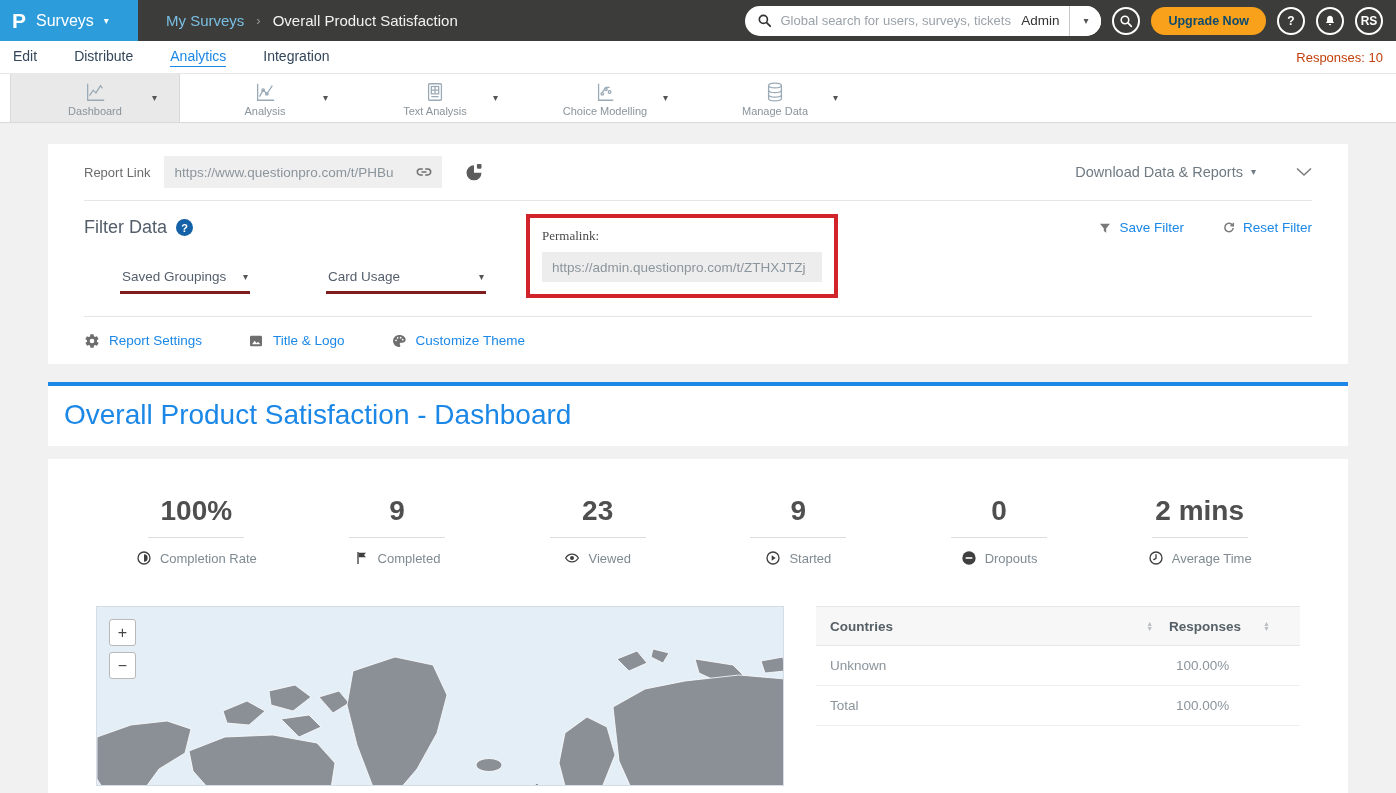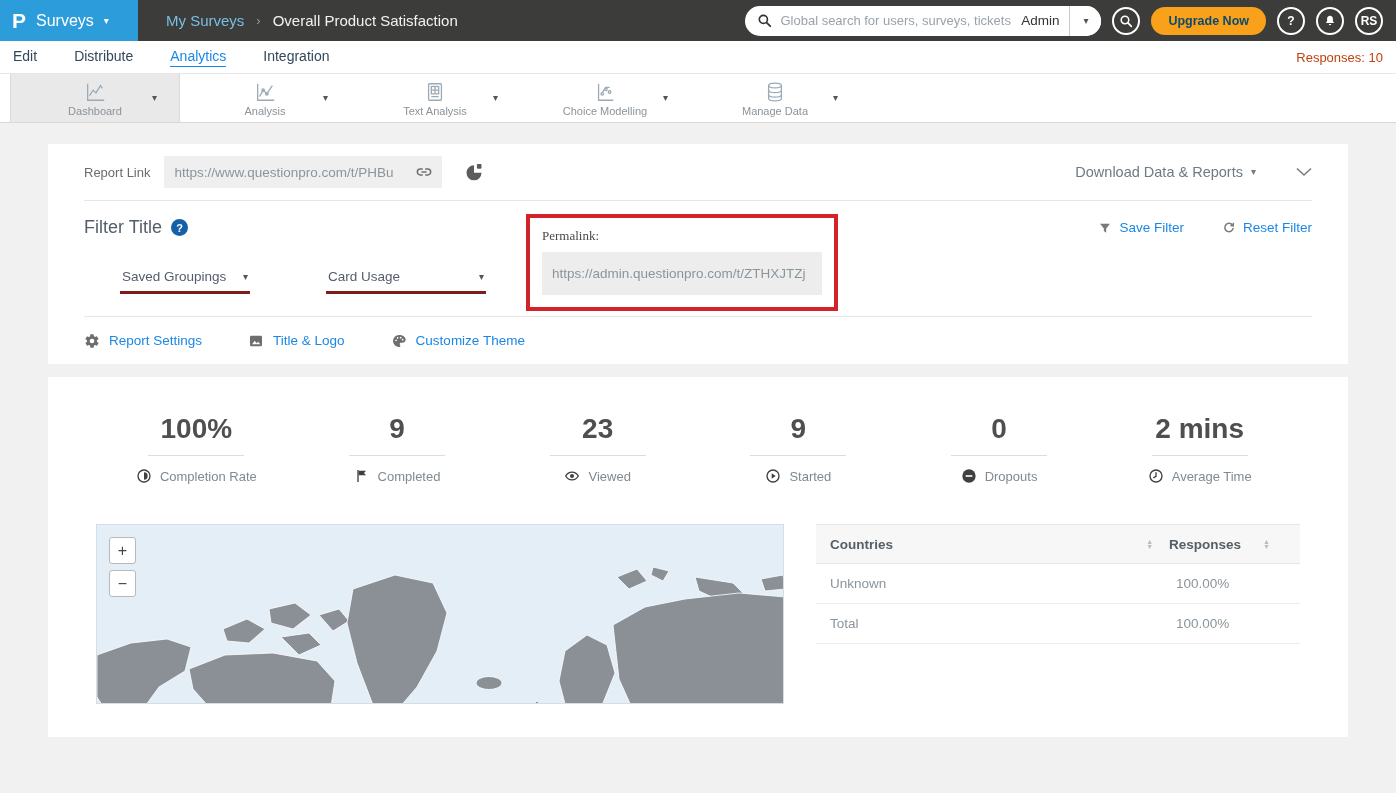--- a/index.html
+++ b/index.html
@@ -83,21 +83,21 @@
 
   .filter-dropdowns { display:flex; gap:76px; margin:27px 0 0 36px; }
   .uselect { width:130px; border-bottom:3px solid #7f1d1d; padding:4px 2px 7px; font-size:13.5px;
              color:#545e6b; display:flex; align-items:center; cursor:pointer; }
   .uselect.wide { width:160px; }
   .uselect .caret { margin-left:auto; color:#555; }
 
   .permalink-box { position:absolute; left:442px; top:13px; width:312px; background:#fff;
                    border:4px solid #d2232a; padding:10px 12px 12px; }
   .permalink-label { font-size:13px; color:#4a4a4a; margin-bottom:8px;font-family:Liberation Serif, serif; }
-  .permalink-input { background:#ededed; height:43px; display:flex; align-items:center;
+  .permalink-input { background:#ededed; height:30px; display:flex; align-items:center;
                      padding:0 10px; font-size:13.5px; color:#8b959c; white-space:nowrap; }
 
   .settings-row { height:47px; display:flex; align-items:center; gap:46px; }
   .slink { display:flex; align-items:center; gap:9px; cursor:pointer; }
   .slink .sic { color:#6e6e6e; width:16px; height:16px; }
   .slink .stext { color:#1b87e6; font-size:13.5px; }
 
   .title-card { margin-top:18px; border-top:4px solid #1b87e6; background:#fff;
                 padding:13px 16px 15px; }
   .page-title { color:#1b87e6; font-size:28px; font-weight:normal; }
@@ -277,21 +277,21 @@
       </div>
       <svg class="collapse-chev" viewBox="0 0 16 10" fill="none" stroke="currentColor" stroke-width="1.6">
         <polyline points="1,1.5 8,8 15,1.5"></polyline>
       </svg>
     </div>
 
     <div class="hline"></div>
 
     <div class="filter-section">
       <div class="filter-head">
-        <span class="filter-title">Filter Title</span>
+        <span class="filter-title">Filter Data</span>
         <span class="help-circle">?</span>
         <div class="filter-actions">
           <div class="fact">
             <svg class="fic" viewBox="0 0 24 24" fill="currentColor">
               <path d="M3.5 4.5h17L14 13v7l-4-2.7V13z"></path>
             </svg>
             <span class="ftext">Save Filter</span>
           </div>
           <div class="fact">
             <svg class="fic" viewBox="0 0 24 24" fill="none" stroke="currentColor" stroke-width="2.6">
@@ -344,20 +344,23 @@
           <circle cx="7.6" cy="11" r="1.3" fill="#fff"></circle>
             <circle cx="10" cy="7.3" r="1.3" fill="#fff"></circle>
             <circle cx="14.5" cy="7" r="1.3" fill="#fff"></circle>
             <circle cx="17.5" cy="10" r="1.3" fill="#fff"></circle>
         </svg>
         <span class="stext">Customize Theme</span>
       </div>
     </div>
   </section>
 
+  <section class="title-card">
+    <h1 class="page-title">Overall Product Satisfaction - Dashboard</h1>
+  </section>
 
   <section class="card content-card">
 
     <div class="stats">
       <div class="stat">
         <span class="stat-value">100%</span>
         <span class="stat-div"></span>
         <span class="stat-label">
           <svg class="stic" viewBox="0 0 24 24">
             <circle cx="12" cy="12" r="9" fill="none" stroke="currentColor" stroke-width="2"></circle>

